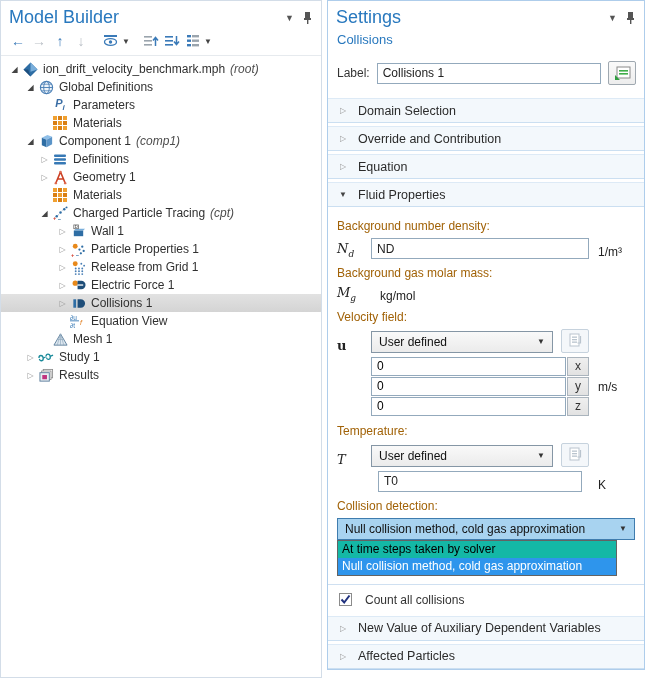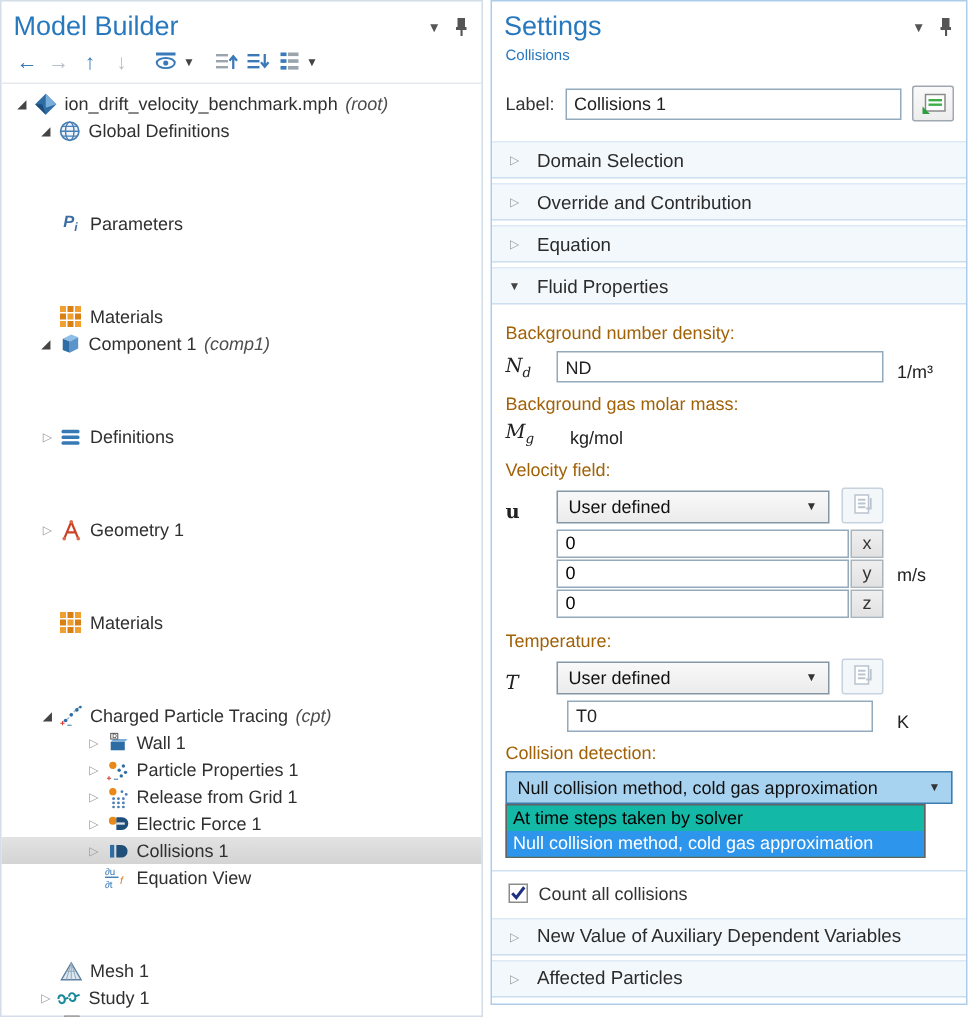--- a/index.html
+++ b/index.html
@@ -19,31 +19,31 @@
   .tb-btn { min-width:18px; height:18px; display:flex; align-items:center; justify-content:center; font-size:14px; font-weight:bold; cursor:pointer; }
   .tb-blue { color:#3a7ab8; }
   .tb-gray { color:#b9bfc6; }
   .tb-caret { font-size:8px; color:#444; margin-left:-1px; cursor:pointer; }
   .tb-sep { width:6px; }
 
   
   .tree { padding-top:4px; }
   .tree-row { height:18px; display:flex; align-items:center; cursor:default; white-space:nowrap; }
   .tree-row.selected { background:linear-gradient(#e2e2e2,#d4d4d4); }
-  .lv0 { padding-left:6px; } .lv1 { padding-left:22px; } .lv2 { padding-left:23px;margin-top:44px; } .lv3 { padding-left:54px; }
+  .lv0 { padding-left:6px; } .lv1 { padding-left:22px; } .lv2 { padding-left:36px; } .lv3 { padding-left:54px; }
   .expander { width:15px; font-size:8px; color:#444; display:inline-block; text-align:center; cursor:pointer; flex:none; }
   .expander.closed { color:#9b9b9b; }
   .ticon { width:16px; height:16px; flex:none; margin-right:5px; display:flex; align-items:center; justify-content:center; }
   .tlabel { color:#303030; }
   .tdetail { font-style:italic; color:#4d4d4d; margin-left:5px; }
   .txticon { color:#3b6ea5; font-weight:bold; font-size:11px; font-style:italic; }
   .txticon sub { font-size:8px; }
 
   
-  .set-sub { color:#2878be; font-size:10px; padding:2px 8px 6px 9px; }
+  .set-sub { color:#2878be; font-size:13px; padding:2px 8px 6px 9px; }
   .label-row { display:flex; align-items:center; gap:7px; padding:8px 8px 10px 9px; }
   .txt-input { height:21px; border:1px solid #93a9bc; padding:0 5px; font-size:12px; font-family:"Liberation Sans",sans-serif; color:#222; background:#fff; }
   .label-input { flex:1; }
   .sq-btn { width:28px; height:24px; border:1px solid #9fa8b0; background:linear-gradient(#fafafa,#ededed); border-radius:2px; display:flex; align-items:center; justify-content:center; cursor:pointer; }
   .sq-btn.disabled { border-color:#c6d2dd; background:#f4f7fa; cursor:default; }
 
   .sec-hdr { display:flex; align-items:center; height:25px; margin:3px 0; background:#f3f8fc; border-top:1px solid #ddeaf6; border-bottom:1px solid #cbdff1; cursor:pointer; }
   .sec-arrow { width:30px; text-align:center; font-size:8px; color:#9b9b9b; }
   .sec-arrow.open { color:#444; }
   .sec-label { color:#2b2b2b; font-size:12.5px; }
@@ -68,21 +68,21 @@
   .vel-col { flex:1; }
   .vrow { display:flex; margin-bottom:1px; }
   .vrow input { flex:1; height:19px; border:1px solid #93a9bc; padding:0 5px; font-size:12px; font-family:"Liberation Sans",sans-serif; }
   .axis { width:22px; height:19px; flex:none; margin-left:1px; background:linear-gradient(#efefef,#e2e2e2); border:1px solid #aab4bd; display:flex; align-items:center; justify-content:center; color:#333; }
 
   .popup { width:calc(100% - 18px); border:1px solid #636363; background:#14b8a6; position:relative; z-index:5; }
   .pop-item { height:17px; line-height:17px; padding:0 4px; color:#000; cursor:pointer; white-space:nowrap; overflow:hidden; }
   .pop-item.sel { background:#2e95ec; color:#fff; }
 
   .fp-divider { border-top:1px solid #cfe0f1; margin:8px -9px 0 -9px; }
-  .chk-row { display:flex; align-items:flex-start; gap:7px; padding:8px 0 6px 2px; }
+  .chk-row { display:flex; align-items:flex-start; gap:13px; padding:8px 0 6px 2px; }
   .chk-box { width:13px; height:13px; border:1px solid #8b8b8b; background:#fff; display:flex; align-items:center; justify-content:center; cursor:pointer; }
 </style>
 </head>
 <body>
 
 <div class="mb-panel">
   <div class="panel-title-row">
     <div class="panel-title">Model Builder</div>
     <span class="hdr-caret">▼</span>
     <svg class="pin-ico" viewBox="0 0 11 13">

